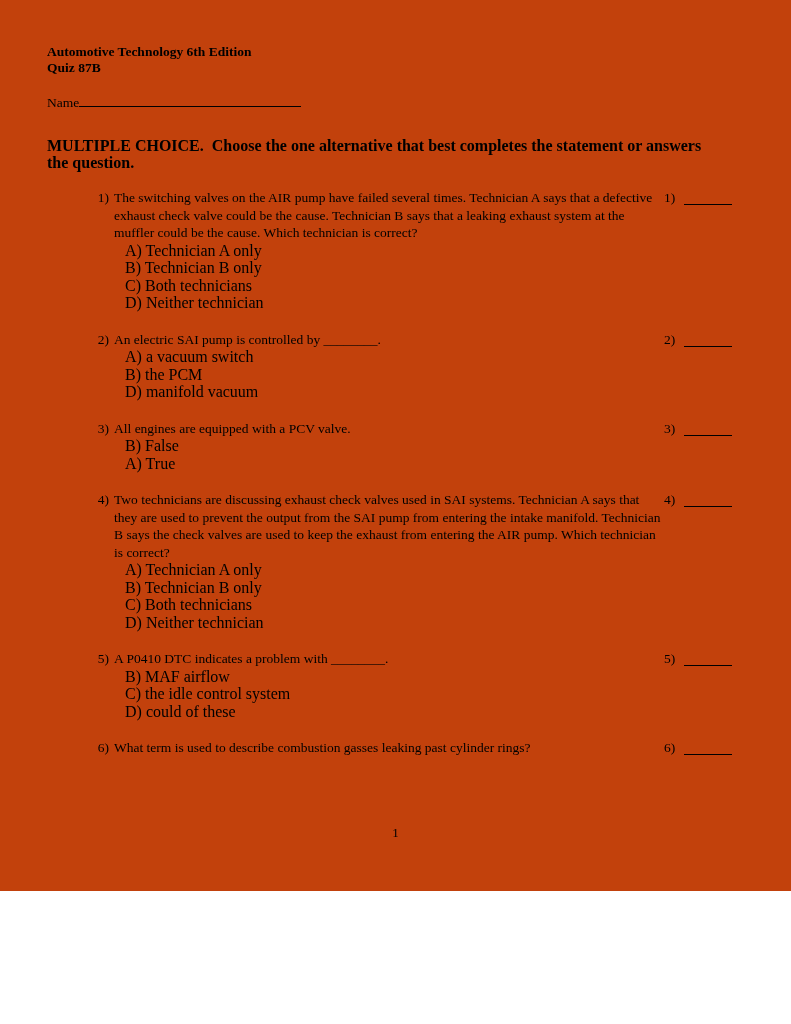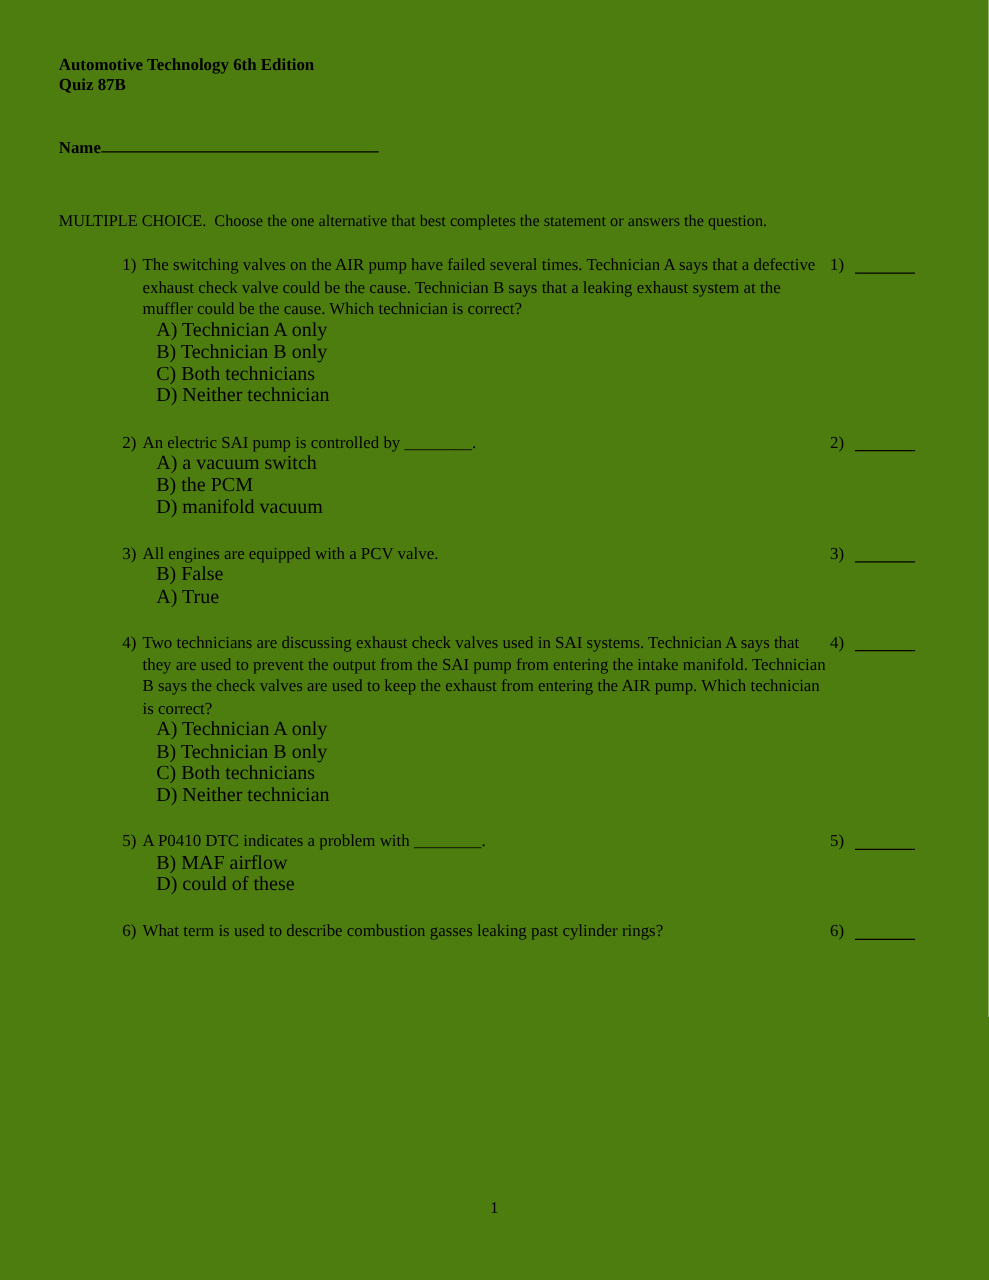--- a/index.html
+++ b/index.html
@@ -5,46 +5,46 @@
   * { margin: 0; padding: 0; box-sizing: border-box; }
   html, body { background: #ffffff; }
   body {
     width: 791px; height: 1024px;
     font-family: "Liberation Serif", "DejaVu Serif", serif;
     color: #000;
     overflow: hidden;
   }
   .page {
     position: relative;
-    width: 791px; height: 1024px;
+    width: 791px; height: 891px;
     padding: 44px 68px 0 47px;
-    background: #4d7c0f;
+    background: #c2410c;
   }
   .doc-title, .quiz-number {
     font-weight: bold;
     font-size: 13.5px;
     line-height: 15.5px;
   }
   .name-row {
-    margin-top: 34px;
-    font-weight: bold;
+    margin-top: 19px;
+    font-weight: normal;
     font-size: 13.5px;
     line-height: 16px;
   }
   .name-line {
     display: inline-block;
     width: 222px;
     height: 13px;
     border-bottom: 1.3px solid #000;
     vertical-align: baseline;
   }
   .instructions {
-    margin-top: 42px;
-    font-weight: normal;
-    font-size: 13px;
+    margin-top: 26px;
+    font-weight: bold;
+    font-size: 16px;
     line-height: 17px;
     white-space: pre-wrap;
   }
   .questions { margin-top: 18px; }
   .question { margin-left: 45px; margin-bottom: 19px; }
   .q-row { display: flex; align-items: flex-start; }
   .q-main { width: 572px; display: flex; flex: 0 0 auto; }
   .q-num {
     flex: 0 0 17px;
     text-align: right;
@@ -182,20 +182,21 @@
         <span class="q-num">5)</span>
         <span class="q-text">A P0410 DTC indicates a problem with ________.</span>
       </div>
       <div class="q-answer">
         <span class="a-num">5)</span>
         <span class="a-blank"></span>
       </div>
     </div>
     <div class="q-options">
           <div class="option">B) MAF airflow</div>
+          <div class="option">C) the idle control system</div>
           <div class="option">D) could of these</div>
         </div>
   </div>
 
   <div class="question">
     <div class="q-row">
       <div class="q-main">
         <span class="q-num">6)</span>
         <span class="q-text">What term is used to describe combustion gasses leaking past cylinder rings?</span>
       </div>

